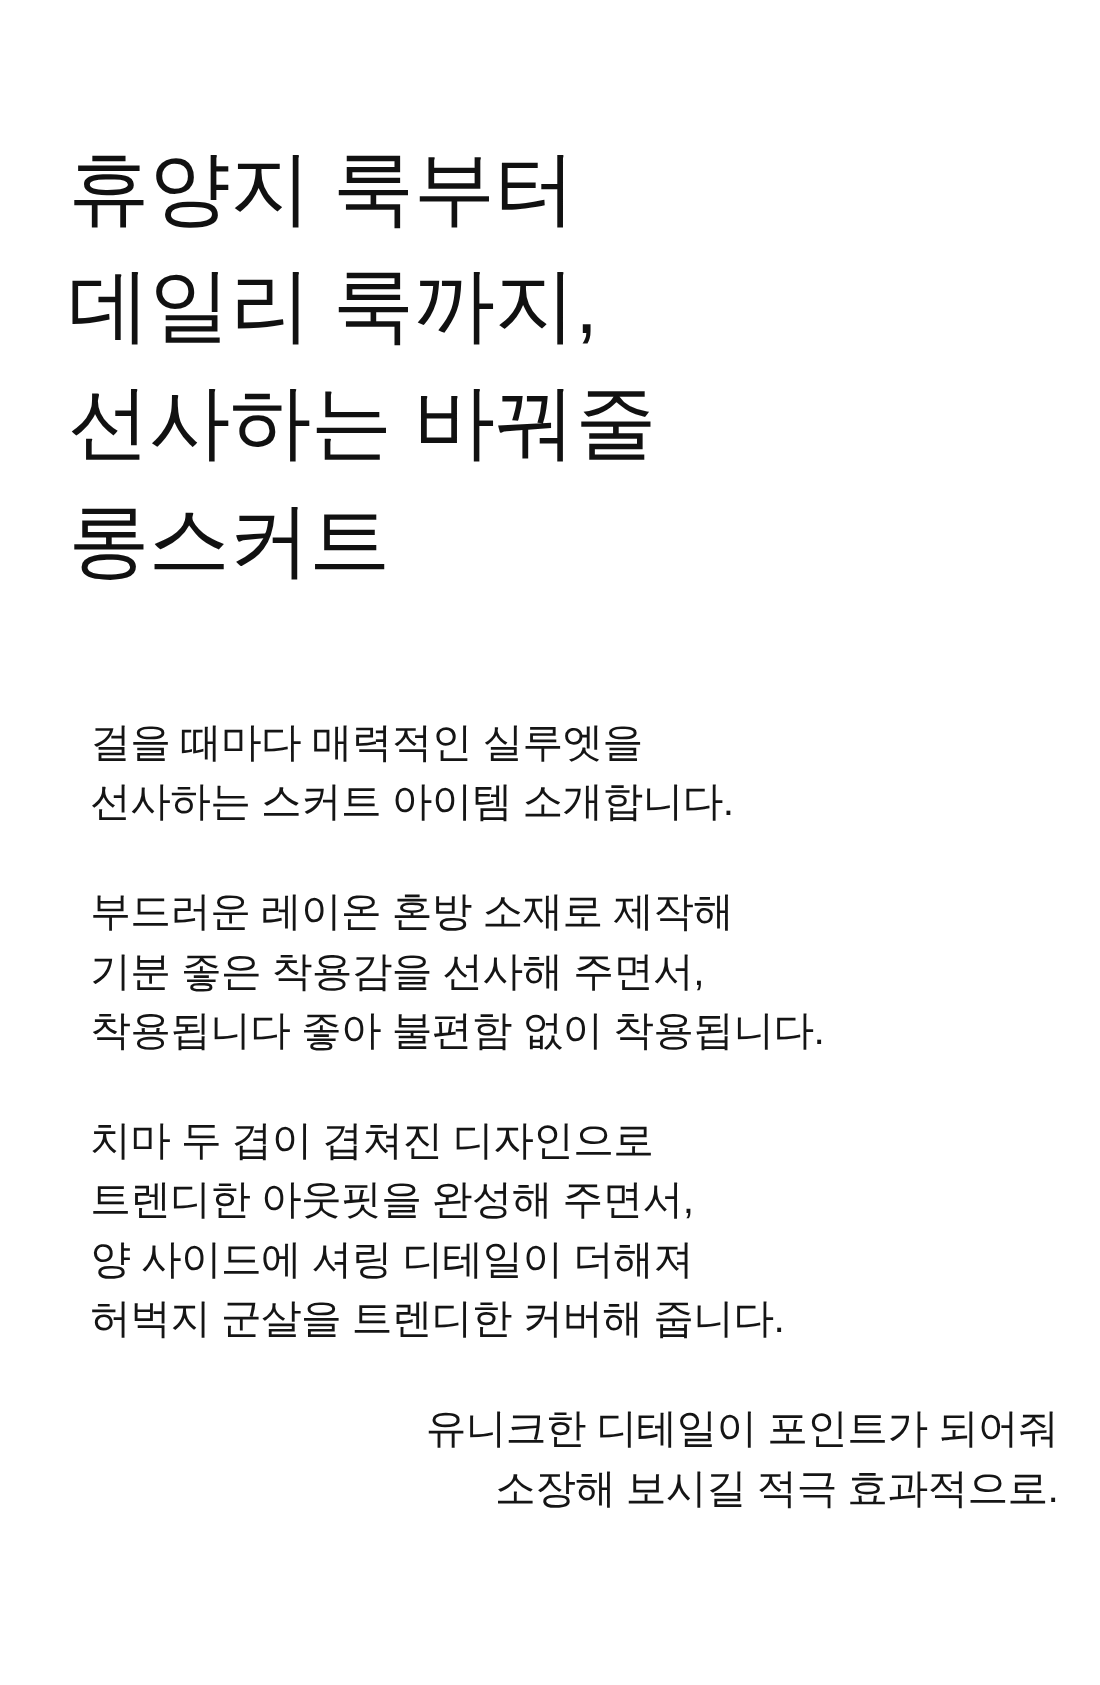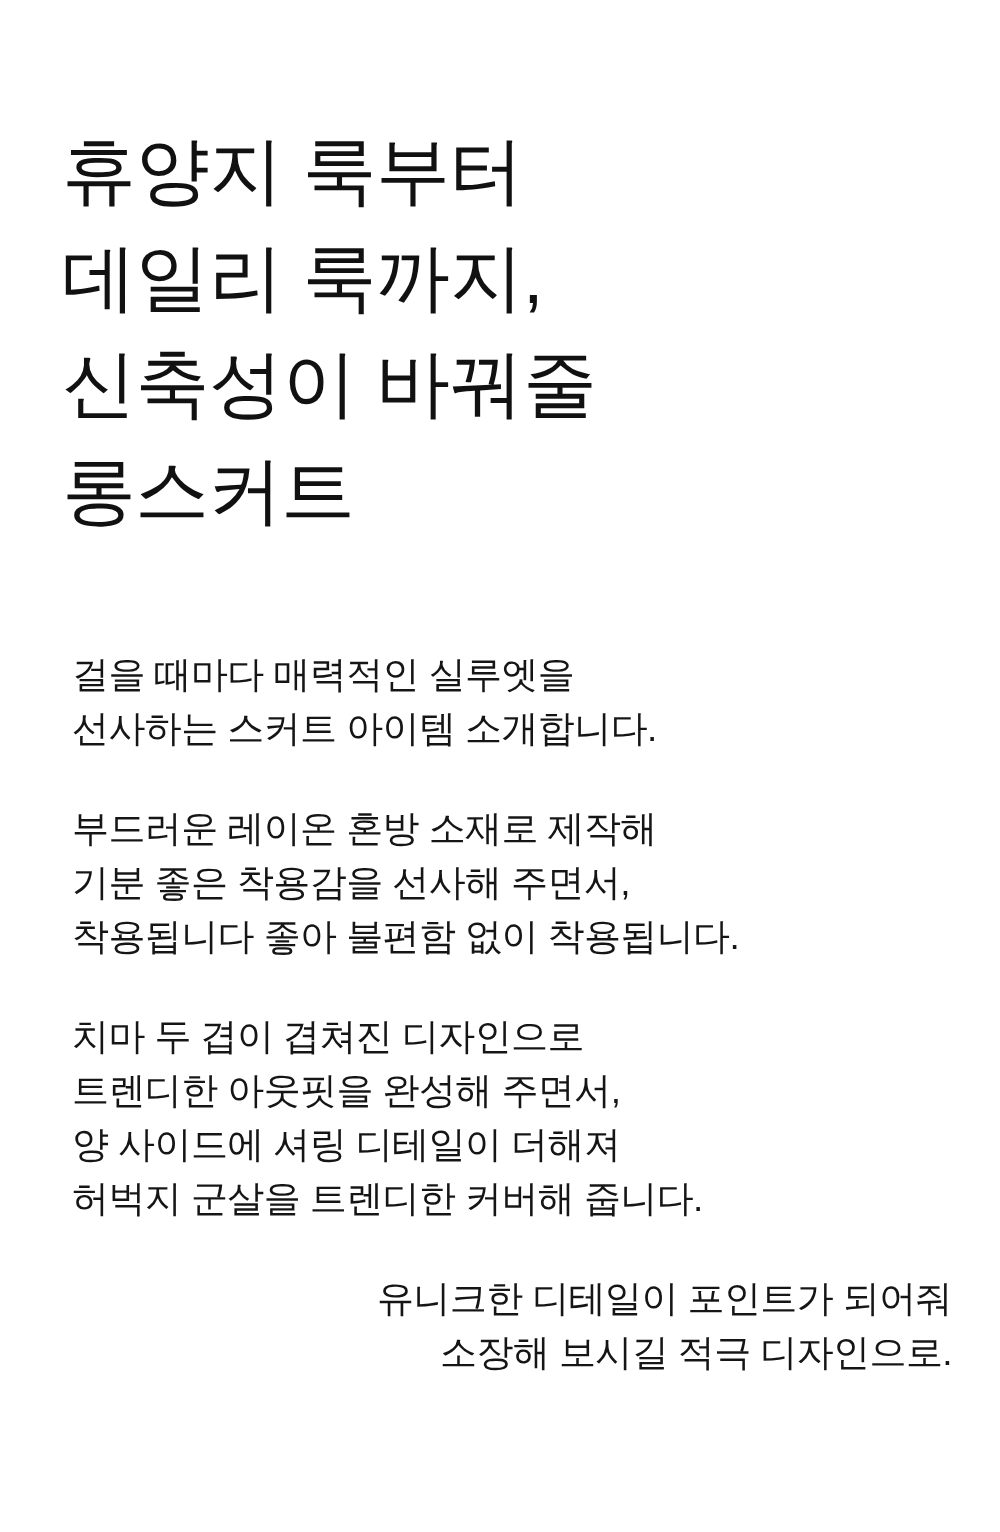--- a/index.html
+++ b/index.html
@@ -33,21 +33,21 @@
     font-weight: 300;
     color: #111111;
     white-space: pre;
   }
   .headline-line.emphasis {
     font-weight: 400;
     letter-spacing: -1px;
   }
   .body-copy {
     position: absolute;
-    left: 72px;
+    left: 82px;
     top: 648px;
     width: 880px;
   }
   .para {
     margin: 0 0 46px 0;
   }
   .para:last-child {
     margin-bottom: 0;
     text-align: right;
   }
@@ -61,21 +61,21 @@
   }
 </style>
 </head>
 <body>
 
 <div class="page">
 
   <div class="headline">
     <div class="headline-line">휴양지 룩부터</div>
     <div class="headline-line">데일리 룩까지,</div>
-    <div class="headline-line">신축성이 바꿔줄</div>
+    <div class="headline-line">선사하는 바꿔줄</div>
     <div class="headline-line emphasis">롱스커트</div>
   </div>
 
   <div class="body-copy">
 
     <div class="para">
       <div class="copy-line">걸을 때마다 매력적인 실루엣을</div>
       <div class="copy-line">선사하는 스커트 아이템 소개합니다.</div>
     </div>
 
@@ -87,18 +87,18 @@
 
     <div class="para">
       <div class="copy-line">치마 두 겹이 겹쳐진 디자인으로</div>
       <div class="copy-line">트렌디한 아웃핏을 완성해 주면서,</div>
       <div class="copy-line">양 사이드에 셔링 디테일이 더해져</div>
       <div class="copy-line">허벅지 군살을 트렌디한 커버해 줍니다.</div>
     </div>
 
     <div class="para">
       <div class="copy-line">유니크한 디테일이 포인트가 되어줘</div>
-      <div class="copy-line">소장해 보시길 적극 디자인으로.</div>
+      <div class="copy-line">소장해 보시길 적극 효과적으로.</div>
     </div>
 
   </div>
 
 </div>
 
 </body></html>

